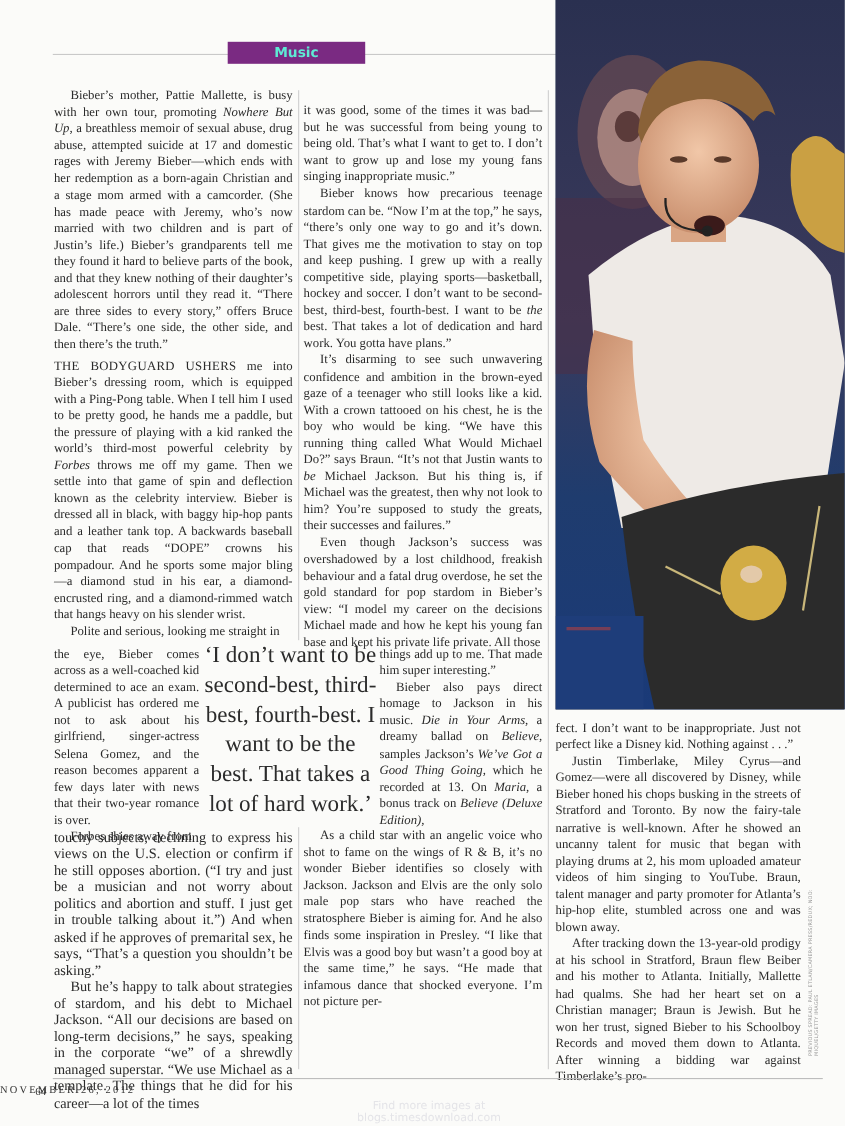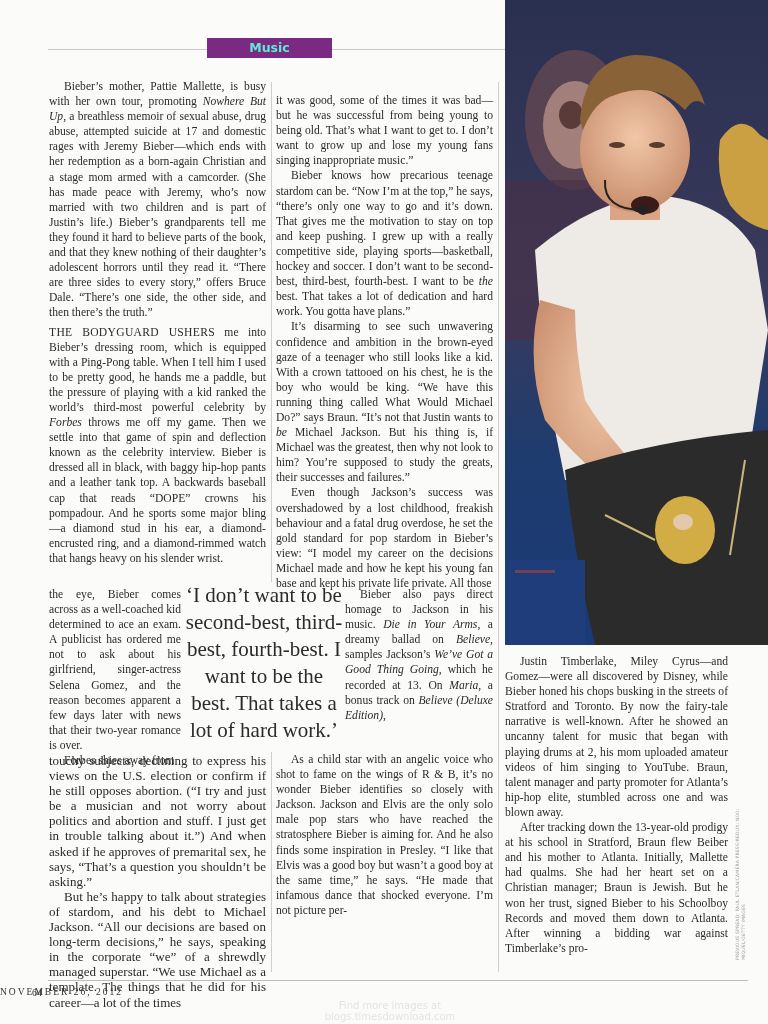--- a/index.html
+++ b/index.html
@@ -43,20 +43,21 @@
 </style>
 </head>
 <body>
 
 <div class="rule-top"></div>
 <div class="section-tag">Music</div>
 
 <div class="col col1">
   <p><span>Bieber’s mother, Pattie Mallette, is busy with her own tour, promoting </span><i class="t">Nowhere But Up</i><span>, a breathless memoir of sexual abuse, drug abuse, attempted suicide at 17 and domestic rages with Jeremy Bieber—which ends with her redemption as a born-again Christian and a stage mom armed with a camcorder. (She has made peace with Jeremy, who’s now married with two children and is part of Justin’s life.) Bieber’s grandparents tell me they found it hard to believe parts of the book, and that they knew nothing of their daughter’s adolescent horrors until they read it. “There are three sides to every story,” offers Bruce Dale. “There’s one side, the other side, and then there’s the truth.”</span></p>
   <p class="noind gap"><span class="sc">THE BODYGUARD USHERS</span><span> me into Bieber’s dressing room, which is equipped with a Ping-Pong table. When I tell him I used to be pretty good, he hands me a paddle, but the pressure of playing with a kid ranked the world’s third-most powerful celebrity by </span><i class="t">Forbes</i><span> throws me off my game. Then we settle into that game of spin and deflection known as the celebrity interview. Bieber is dressed all in black, with baggy hip-hop pants and a leather tank top. A backwards baseball cap that reads “DOPE” crowns his pompadour. And he sports some major bling—a diamond stud in his ear, a diamond-encrusted ring, and a diamond-rimmed watch that hangs heavy on his slender wrist.</span></p>
+  <p style="text-align:left">Polite and serious, looking me straight in</p>
 </div>
 
 <div class="narrow1">
   <p>the eye, Bieber comes across as a well-coached kid determined to ace an exam. A publicist has ordered me not to ask about his girlfriend, singer-actress Selena Gomez, and the reason becomes apparent a few days later with news that their two-year romance is over.</p>
   <p style="text-indent:15px">Forbes shies away from</p>
 </div>
 
 <div class="col1b">
   <p>touchy subjects, declining to express his views on the U.S. election or confirm if he still opposes abortion. (“I try and just be a musician and not worry about politics and abortion and stuff. I just get in trouble talking about it.”) And when asked if he approves of premarital sex, he says, “That’s a question you shouldn’t be asking.”</p>
   <p class="ind">But he’s happy to talk about strategies of stardom, and his debt to Michael Jackson. “All our decisions are based on long-term decisions,” he says, speaking in the corporate “we” of a shrewdly managed superstar. “We use Michael as a template. The things that he did for his career—a lot of the times</p>
@@ -67,20 +68,21 @@
 <div class="vsep" style="left:498px; top:82px; height:890px;"></div>
 
 <div class="col col2">
   <p class="noind">it was good, some of the times it was bad—but he was successful from being young to being old. That’s what I want to get to. I don’t want to grow up and lose my young fans singing inappropriate music.”</p>
   <p><span>Bieber knows how precarious teenage stardom can be. “Now I’m at the top,” he says, “there’s only one way to go and it’s down. That gives me the motivation to stay on top and keep pushing. I grew up with a really competitive side, playing sports—basketball, hockey and soccer. I don’t want to be second-best, third-best, fourth-best. I want to be </span><i class="t">the</i><span> best. That takes a lot of dedication and hard work. You gotta have plans.”</span></p>
   <p><span>It’s disarming to see such unwavering confidence and ambition in the brown-eyed gaze of a teenager who still looks like a kid. With a crown tattooed on his chest, he is the boy who would be king. “We have this running thing called What Would Michael Do?” says Braun. “It’s not that Justin wants to </span><i class="t">be</i><span> Michael Jackson. But his thing is, if Michael was the greatest, then why not look to him? You’re supposed to study the greats, their successes and failures.”</span></p>
   <p>Even though Jackson’s success was overshadowed by a lost childhood, freakish behaviour and a fatal drug overdose, he set the gold standard for pop stardom in Bieber’s view: “I model my career on the decisions Michael made and how he kept his young fan base and kept his private life private. All those</p>
 </div>
 
 <div class="narrow2">
+  <p>things add up to me. That made him super interesting.”</p>
   <p class="ind"><span>Bieber also pays direct homage to Jackson in his music. </span><i class="t">Die in Your Arms</i><span>, a dreamy ballad on </span><i class="t">Believe</i><span>, samples Jackson’s </span><i class="t">We’ve Got a Good Thing Going</i><span>, which he recorded at 13. On </span><i class="t">Maria</i><span>, a bonus track on </span><i class="t">Believe (Deluxe Edition)</i><span>,</span></p>
 </div>
 
 <div class="col2b">
   <p class="ind">As a child star with an angelic voice who shot to fame on the wings of R &amp; B, it’s no wonder Bieber identifies so closely with Jackson. Jackson and Elvis are the only solo male pop stars who have reached the stratosphere Bieber is aiming for. And he also finds some inspiration in Presley. “I like that Elvis was a good boy but wasn’t a good boy at the same time,” he says. “He made that infamous dance that shocked everyone. I’m not picture per-</p>
 </div>
 
 <div class="pullquote">‘I don’t want to be second-best, third-best, fourth-best. I want to be the best. That takes a lot of hard work.’</div>
 
 <div class="photo">
@@ -128,20 +130,21 @@
 
     <ellipse cx="180" cy="530" rx="30" ry="34" fill="#d2ac45"></ellipse>
     <ellipse cx="178" cy="522" rx="10" ry="8" fill="#e3c9a9"></ellipse>
 
     <rect x="0" y="560" width="80" height="85" fill="#1e3d7a"></rect>
     <rect x="10" y="570" width="40" height="3" fill="#b04040" opacity="0.6"></rect>
   </svg>
 </div>
 
 <div class="col col3">
+  <p class="noind">fect. I don’t want to be inappropriate. Just not perfect like a Disney kid. Nothing against . . .”</p>
   <p>Justin Timberlake, Miley Cyrus—and Gomez—were all discovered by Disney, while Bieber honed his chops busking in the streets of Stratford and Toronto. By now the fairy-tale narrative is well-known. After he showed an uncanny talent for music that began with playing drums at 2, his mom uploaded amateur videos of him singing to YouTube. Braun, talent manager and party promoter for Atlanta’s hip-hop elite, stumbled across one and was blown away.</p>
   <p>After tracking down the 13-year-old prodigy at his school in Stratford, Braun flew Beiber and his mother to Atlanta. Initially, Mallette had qualms. She had her heart set on a Christian manager; Braun is Jewish. But he won her trust, signed Bieber to his Schoolboy Records and moved them down to Atlanta. After winning a bidding war against Timberlake’s pro-</p>
 </div>
 
 <div class="credit">PREVIOUS SPREAD: PAUL ETLAN/CAMERA PRESS/REDUX; NOO: MIQUEL/GETTY IMAGES</div>
 
 <div class="rule-bottom"></div>
 <div class="folio">64</div>
 <div class="dateline">NOVEMBER 26, 2012</div>
 <div class="watermark">

